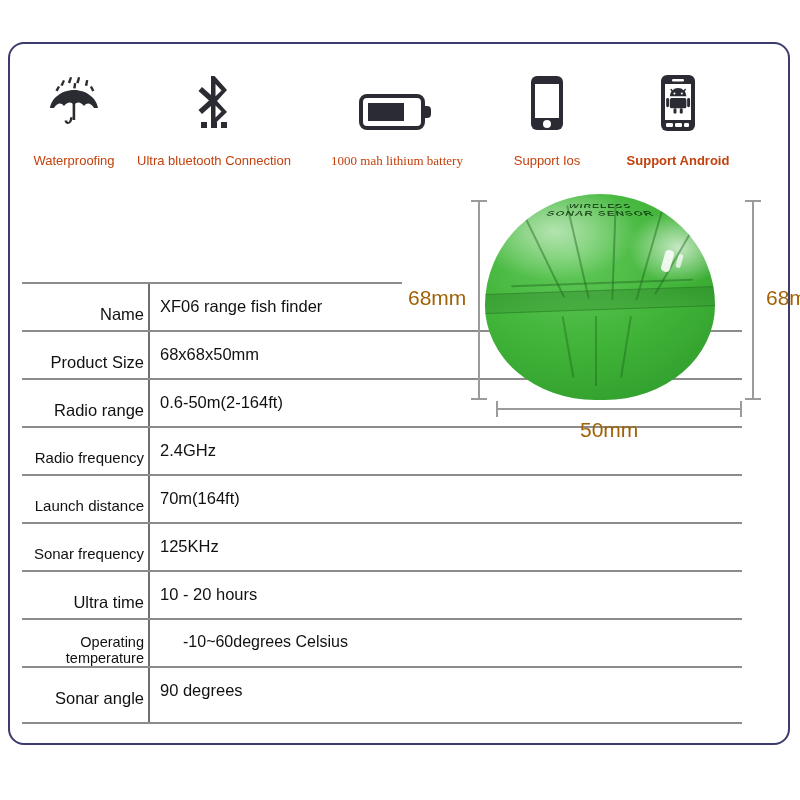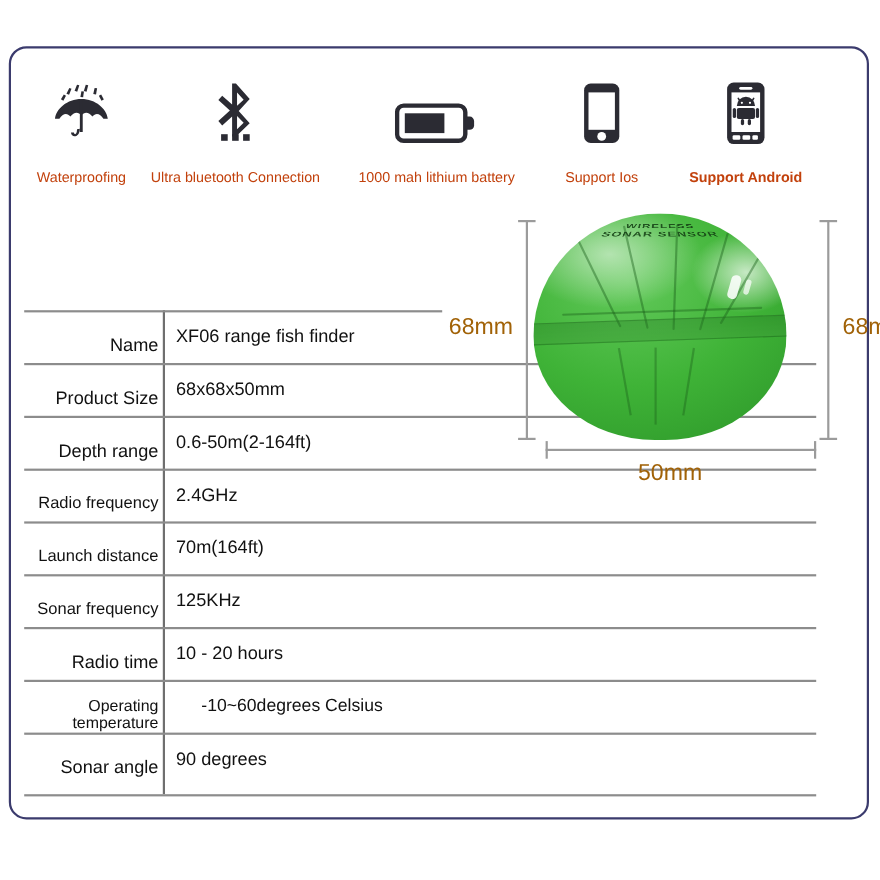--- a/index.html
+++ b/index.html
@@ -55,21 +55,21 @@
   .feature .flabel {
     margin-top: 20px;
     font-size: 13px;
     color: #c2410c;
     white-space: nowrap;
     line-height: 1;
   }
 
   .f-water  { left: 0px;   width: 132px; }
   .f-bt     { left: 128px; width: 156px; }
-  .f-batt   { left: 300px; width: 178px; }
+  .f-batt   { left: 300px; width: 178px; font-family: Liberation Serif, serif; }
   .f-ios    { left: 483px; width: 112px; }
   .f-droid  { left: 603px; width: 134px; font-weight: bold; }
 
   
   .spec-table {
     position: absolute;
     left: 22px;
     top: 282px;
     width: 720px;
   }
@@ -405,21 +405,21 @@
     </div>
 
     <div class="srow">
       <div class="hline"></div>
       <div class="slabel">Product Size</div>
       <div class="svalue">68x68x50mm</div>
     </div>
 
     <div class="srow">
       <div class="hline"></div>
-      <div class="slabel">Depth range</div>
+      <div class="slabel">Radio range</div>
       <div class="svalue">0.6-50m(2-164ft)</div>
     </div>
 
     <div class="srow">
       <div class="hline"></div>
       <div class="slabel small">Radio frequency</div>
       <div class="svalue">2.4GHz</div>
     </div>
 
     <div class="srow">
@@ -429,21 +429,21 @@
     </div>
 
     <div class="srow">
       <div class="hline"></div>
       <div class="slabel small">Sonar frequency</div>
       <div class="svalue">125KHz</div>
     </div>
 
     <div class="srow">
       <div class="hline"></div>
-      <div class="slabel">Radio time</div>
+      <div class="slabel">Ultra time</div>
       <div class="svalue">10 - 20 hours</div>
     </div>
 
     <div class="srow">
       <div class="hline"></div>
       <div class="slabel tiny">
         <span>Operating</span><br>
         <span>temperature</span>
       </div>
       <div class="svalue sm">-10~60degrees Celsius</div>

